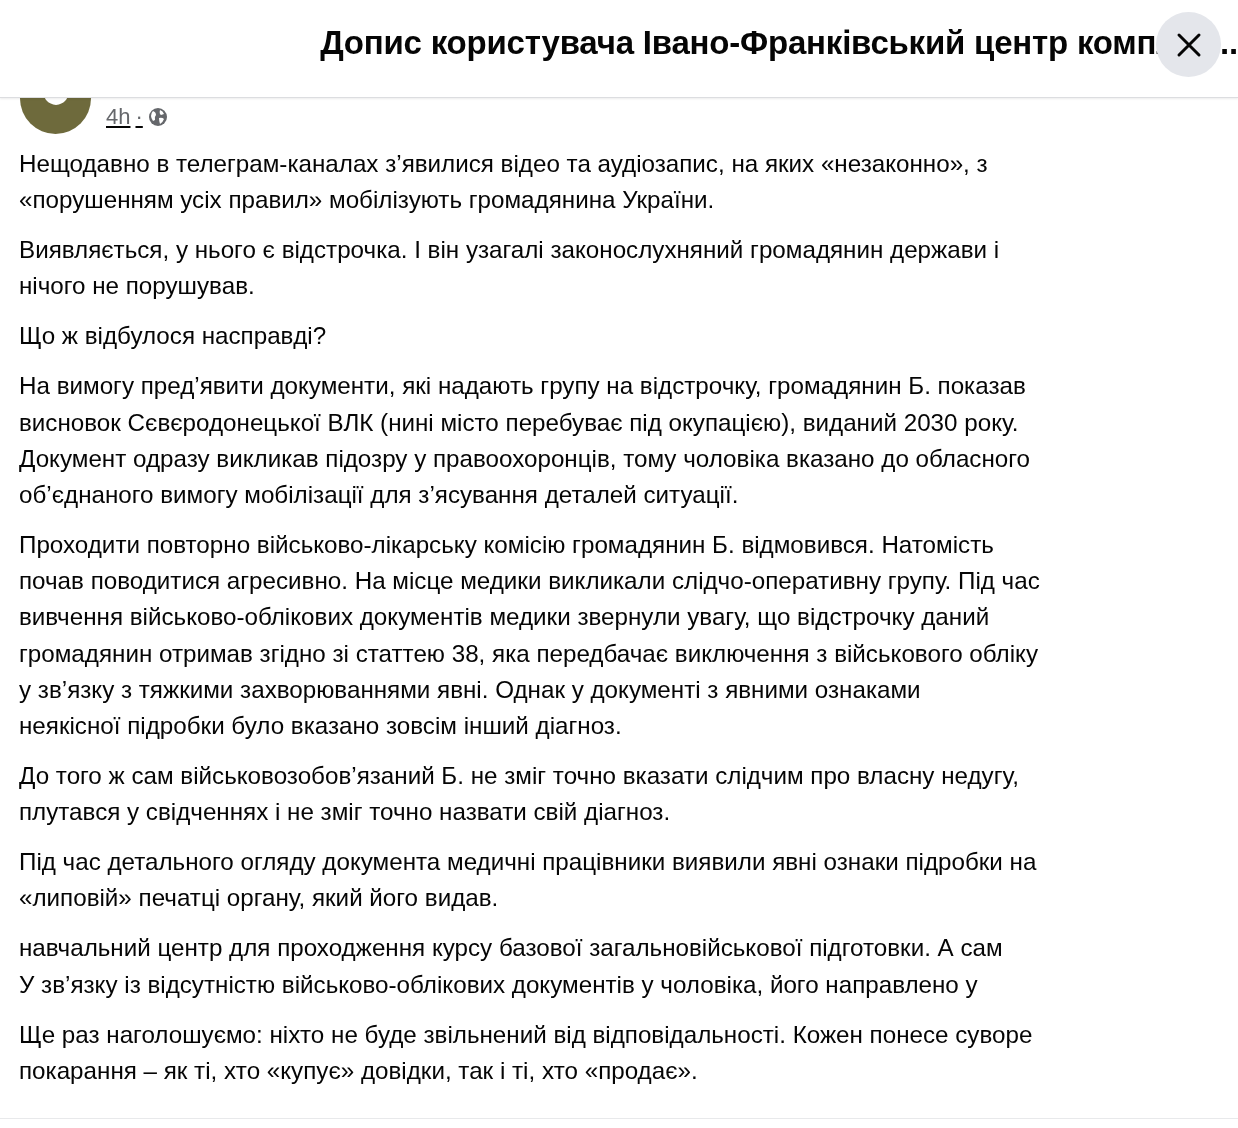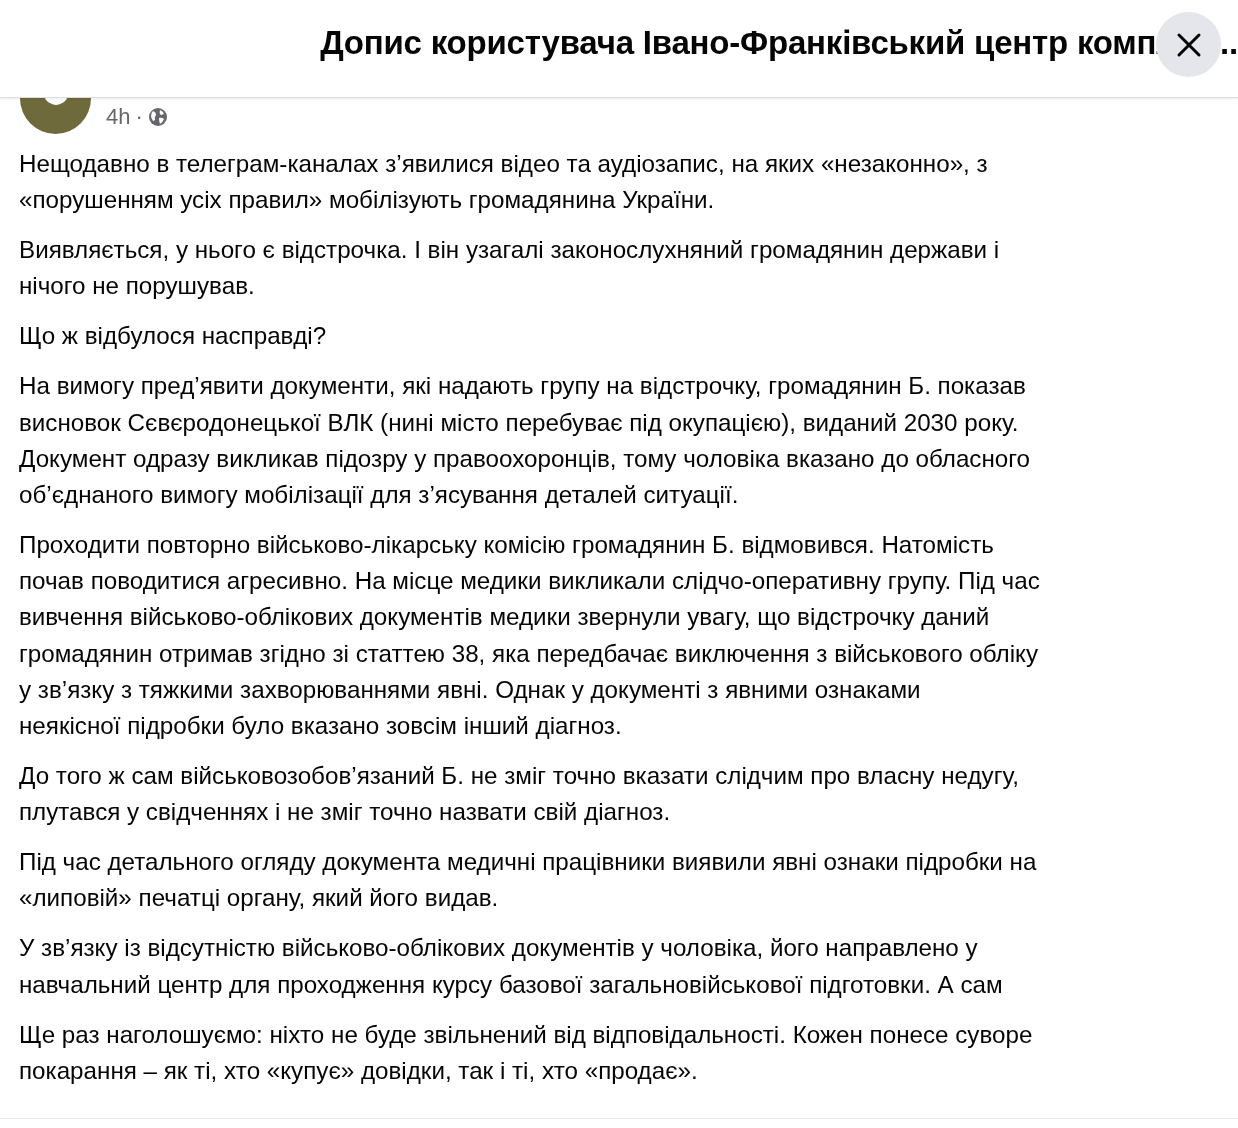--- a/index.html
+++ b/index.html
@@ -51,20 +51,21 @@
   }
   .close-btn svg { width: 30px; height: 30px; }
 
   .meta-row {
     position: absolute;
     left: 20px;
     top: 68px;
     height: 66px;
     display: flex;
     align-items: flex-end;
+    text-decoration: underline;
   }
   .avatar {
     width: 71px;
     height: 71px;
     border-radius: 50%;
     background: #6e6a3c;
     position: relative;
     overflow: hidden;
   }
   .avatar .shield {
@@ -169,22 +170,22 @@
   </p>
   <p>
     <span class="line">До того ж сам військовозобов’язаний Б. не зміг точно вказати слідчим про власну недугу,</span>
     <span class="line">плутався у свідченнях і не зміг точно назвати свій діагноз.</span>
   </p>
   <p>
     <span class="line">Під час детального огляду документа медичні працівники виявили явні ознаки підробки на</span>
     <span class="line">«липовій» печатці органу, який його видав.</span>
   </p>
   <p>
+    <span class="line">навчальний центр для проходження курсу базової загальновійськової підготовки. А сам</span>
     <span class="line">У зв’язку із відсутністю військово-облікових документів у чоловіка, його направлено у</span>
-    <span class="line">навчальний центр для проходження курсу базової загальновійськової підготовки. А сам</span>
   </p>
   <p>
     <span class="line">Ще раз наголошуємо: ніхто не буде звільнений від відповідальності. Кожен понесе суворе</span>
     <span class="line">покарання – як ті, хто «купує» довідки, так і ті, хто «продає».</span>
   </p>
 </div>
 
 <div class="bottom-bar"></div>
 
 </body></html>

